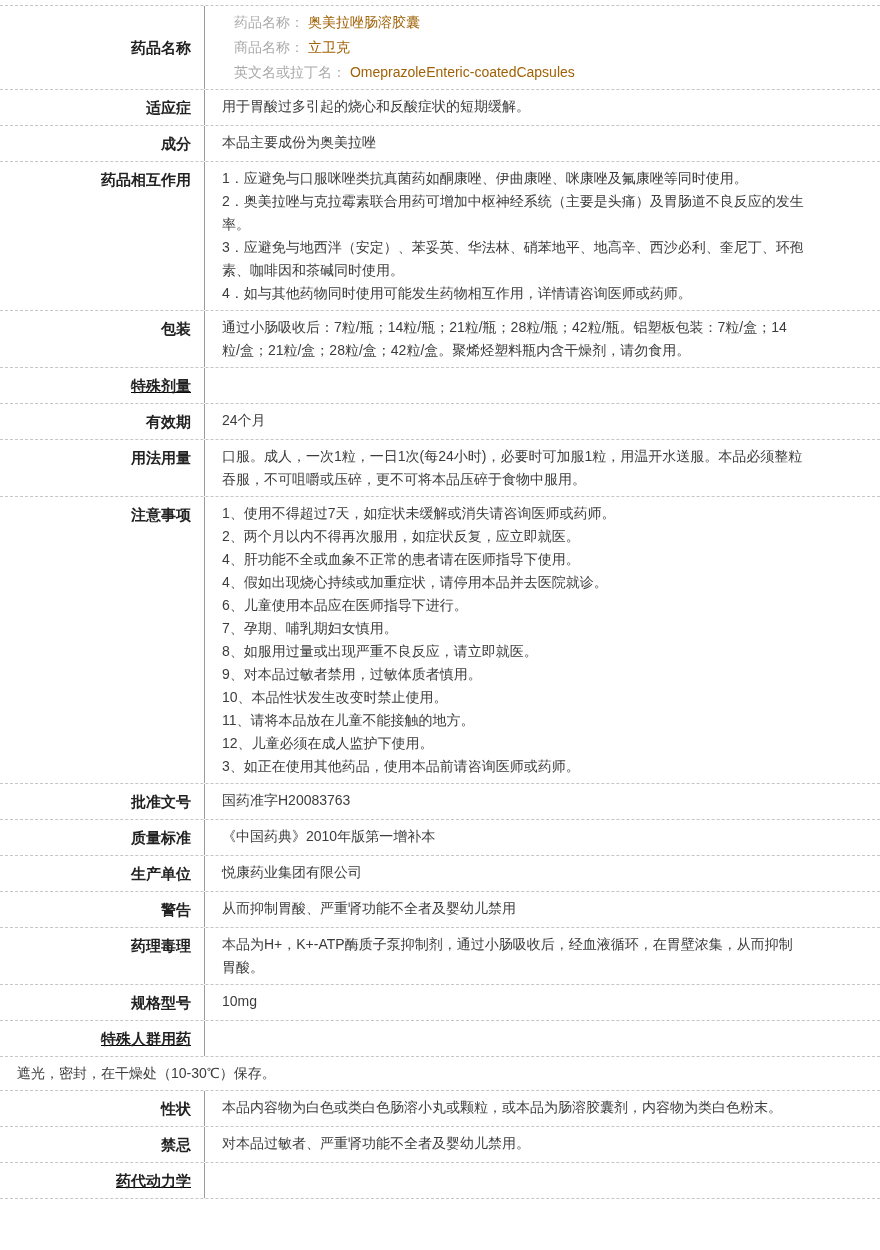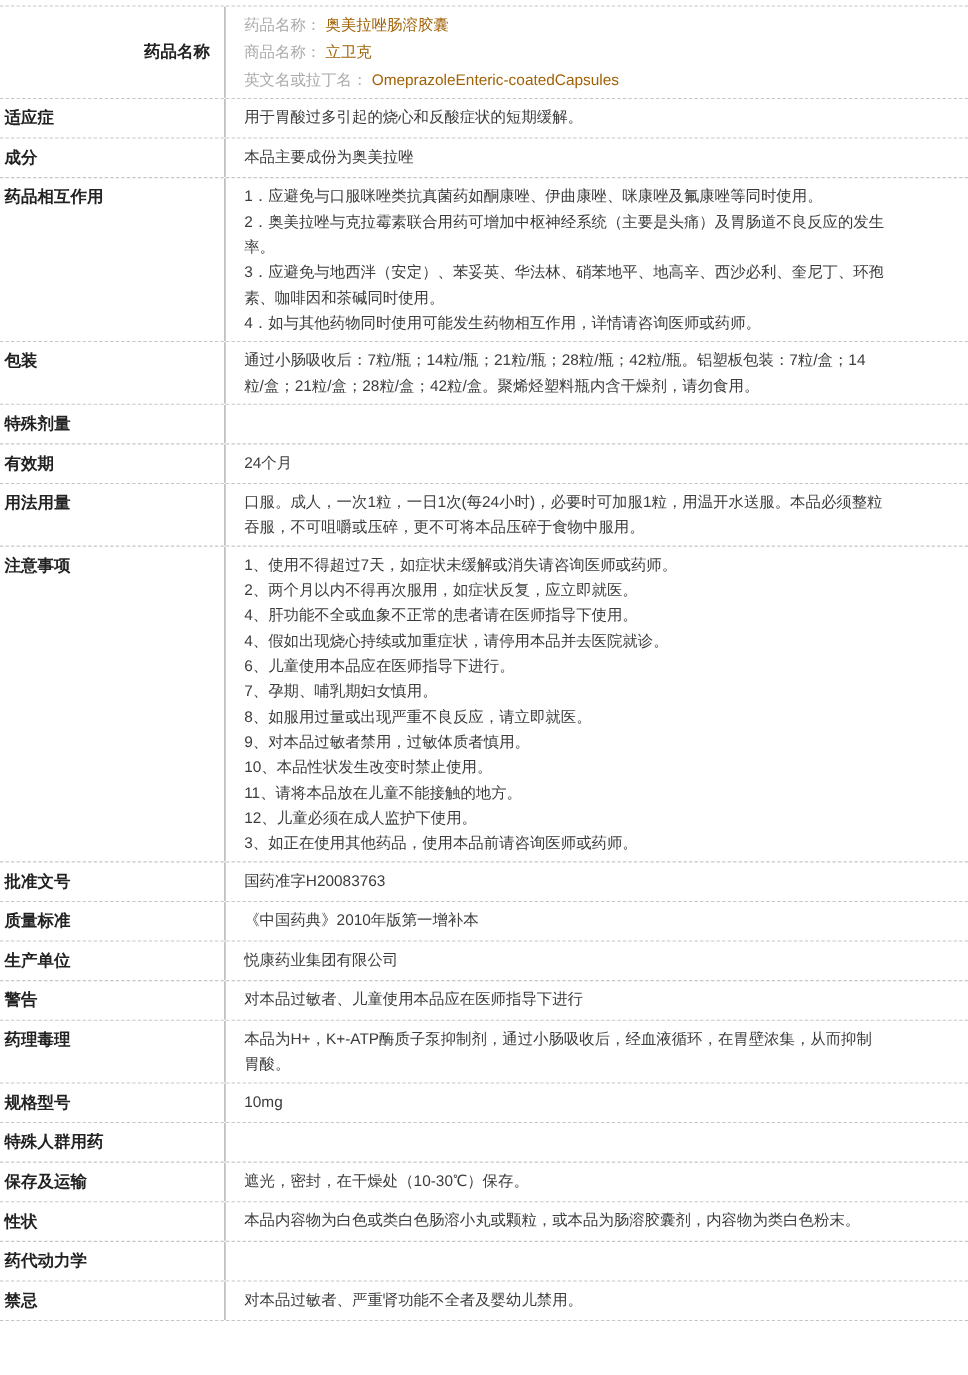--- a/index.html
+++ b/index.html
@@ -18,26 +18,27 @@
     border-top: 1px dashed #c6c6c6;
     width: 880px;
   }
   .row {
     display: flex;
     align-items: stretch;
     border-bottom: 1px dashed #c6c6c6;
   }
   .row.empty {
     min-height: 18px;
+    text-decoration: underline;
   }
   .label-cell {
     flex: 0 0 205px;
     box-sizing: border-box;
     border-right: 1px solid #9a9a9a;
-    text-align: left;
+    text-align: right;
     padding: 7px 13px 7px 4px;
     font-size: 15px;
     font-weight: bold;
     color: #222222;
     line-height: 21px;
   }
   .row.center-label .label-cell {
     display: flex;
     align-items: center;
     justify-content: flex-end;
@@ -55,20 +56,21 @@
   .content-cell p {
     margin: 0;
   }
   .row-pairs .content-cell {
     padding-top: 4px;
     padding-bottom: 4px;
     line-height: 25px;
   }
   .pair-key {
     color: #aaaaaa;
+    margin-left: 12px;
   }
   .pair-value {
     color: #a16207;
   }
 </style>
 </head>
 <body>
 
 <div class="drug-table">
     <div class="row row-pairs center-label">
@@ -153,54 +155,53 @@
     </div>
     <div class="row">
       <div class="label-cell">生产单位</div>
       <div class="content-cell">
         <p>悦康药业集团有限公司</p>
       </div>
     </div>
     <div class="row">
       <div class="label-cell">警告</div>
       <div class="content-cell">
-        <p>对本品过敏者、儿童使用本品应在医师指导下进行</p>
+        <p>从而抑制胃酸、严重肾功能不全者及婴幼儿禁用</p>
       </div>
     </div>
     <div class="row">
       <div class="label-cell">药理毒理</div>
       <div class="content-cell">
         <p>本品为H+，K+-ATP酶质子泵抑制剂，通过小肠吸收后，经血液循环，在胃壁浓集，从而抑制胃酸。</p>
       </div>
     </div>
     <div class="row">
       <div class="label-cell">规格型号</div>
       <div class="content-cell">
         <p>10mg</p>
       </div>
     </div>
     <div class="row empty">
       <div class="label-cell">特殊人群用药</div>
       <div class="content-cell"></div>
     </div>
     <div class="row">
-      <div class="label-cell">保存及运输</div>
       <div class="content-cell">
         <p>遮光，密封，在干燥处（10-30℃）保存。</p>
       </div>
     </div>
     <div class="row">
       <div class="label-cell">性状</div>
       <div class="content-cell">
         <p>本品内容物为白色或类白色肠溶小丸或颗粒，或本品为肠溶胶囊剂，内容物为类白色粉末。</p>
+      </div>
+    </div>
+    <div class="row">
+      <div class="label-cell">禁忌</div>
+      <div class="content-cell">
+        <p>对本品过敏者、严重肾功能不全者及婴幼儿禁用。</p>
       </div>
     </div>
     <div class="row empty">
       <div class="label-cell">药代动力学</div>
       <div class="content-cell"></div>
     </div>
-    <div class="row">
-      <div class="label-cell">禁忌</div>
-      <div class="content-cell">
-        <p>对本品过敏者、严重肾功能不全者及婴幼儿禁用。</p>
-      </div>
-    </div>
   </div>
 
 </body></html>

